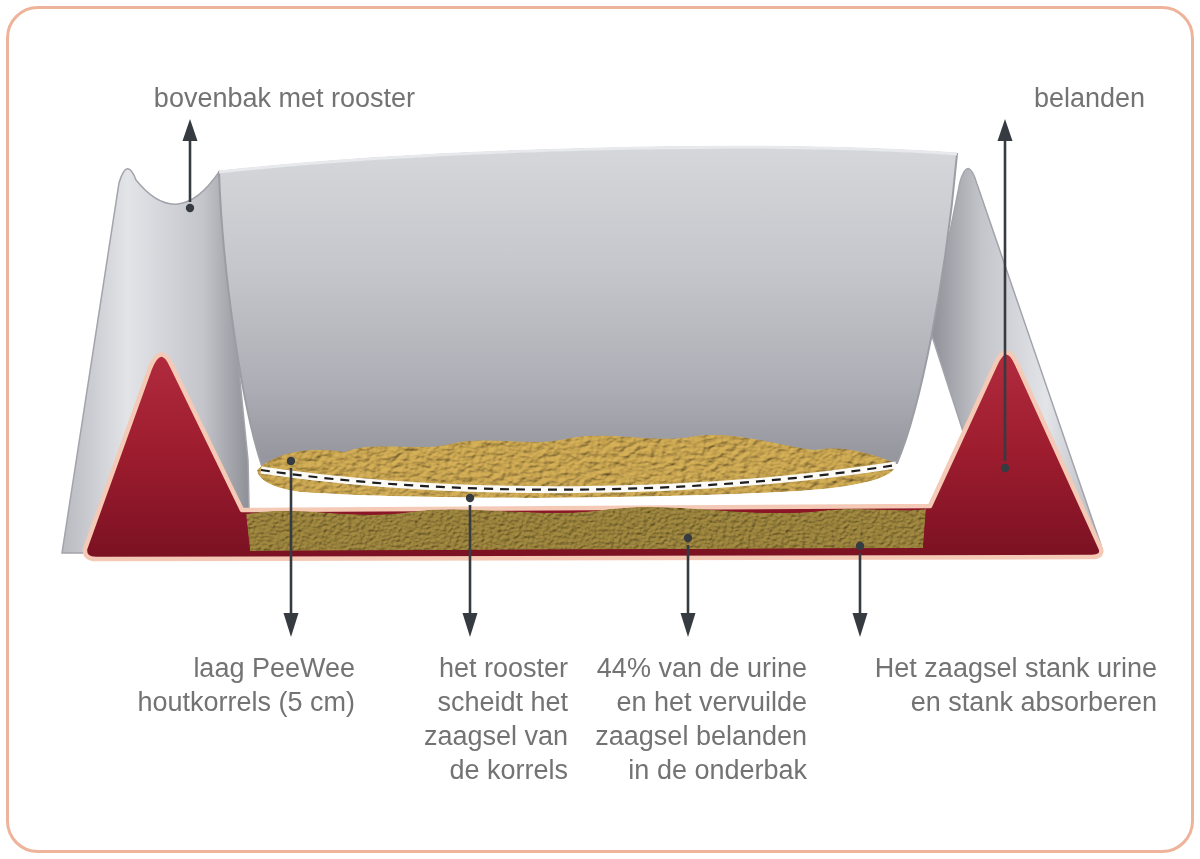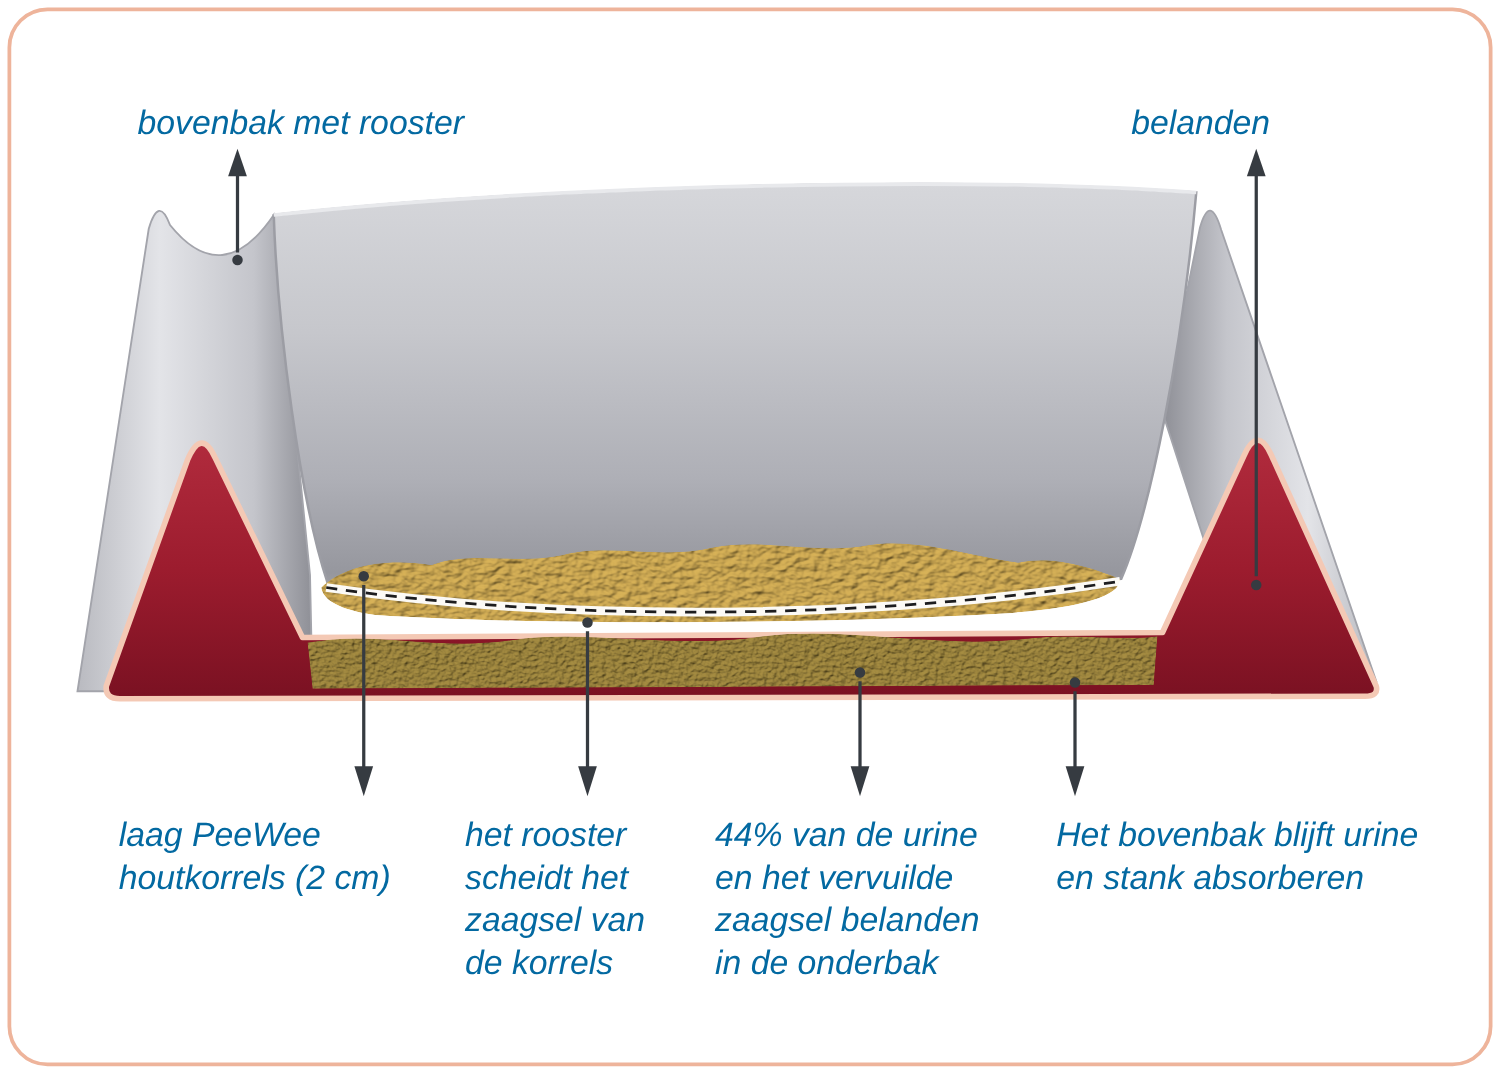--- a/index.html
+++ b/index.html
@@ -1,22 +1,22 @@
 <!DOCTYPE html>
 <html><head>
 <meta charset="utf-8">
 <style>
   html,body{margin:0;padding:0;background:#ffffff;}
   #stage{position:relative;width:1200px;height:859px;background:#ffffff;overflow:hidden;
          font-family:"Liberation Sans",sans-serif;}
   #frame{position:absolute;left:6px;top:6px;right:6px;bottom:6px;
          border:3px solid #eeb49b;border-radius:32px;pointer-events:none;}
   svg{position:absolute;left:0;top:0;}
-  .label{position:absolute;font-size:27px;line-height:34px;color:#0369a1;
-         text-align:left;white-space:pre-line;font-style:italic;}
+  .label{position:absolute;font-size:27px;line-height:34px;color:#737373;
+         text-align:right;white-space:pre-line;}
 </style>
 </head>
 <body>
 
 <div id="stage">
 
   <svg width="1200" height="859" viewBox="0 0 1200 859">
     <defs>
       <linearGradient id="basinGrad" x1="0" y1="0" x2="0" y2="1">
         <stop offset="0" stop-color="#d6d7db"></stop>
@@ -107,29 +107,29 @@
       <line x1="860" y1="553" x2="860" y2="614" stroke-width="2.6"></line>
       <polygon points="860,637 852.5,613 867.5,613" stroke="none"></polygon>
     </g>
   </svg>
 
   <div class="label" style="left:110px;top:81px;width:305px;">bovenbak met rooster</div>
 
   <div class="label" style="left:905px;top:81px;width:240px;">belanden</div>
 
   <div class="label" style="left:95px;top:651px;width:260px;">laag PeeWee
-houtkorrels (2 cm)</div>
+houtkorrels (5 cm)</div>
 
   <div class="label" style="left:372px;top:651px;width:196px;">het rooster
 scheidt het
 zaagsel van
 de korrels</div>
 
   <div class="label" style="left:572px;top:651px;width:235px;">44% van de urine
 en het vervuilde
 zaagsel belanden
 in de onderbak</div>
 
-  <div class="label" style="left:845px;top:651px;width:312px;">Het bovenbak blijft urine
+  <div class="label" style="left:845px;top:651px;width:312px;">Het zaagsel stank urine
 en stank absorberen</div>
 
   <div id="frame"></div>
 </div>
 
 </body></html>

